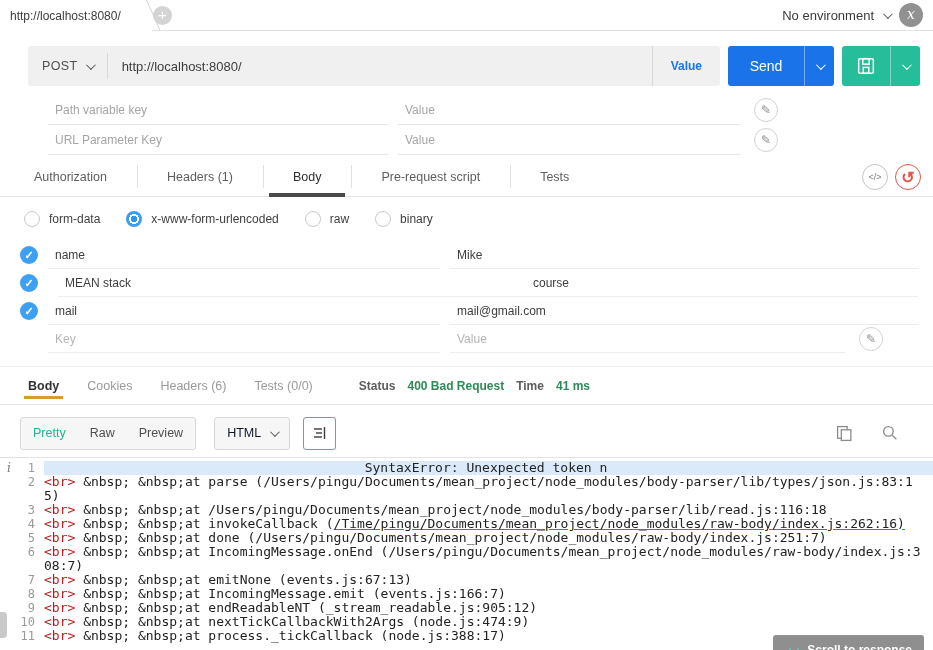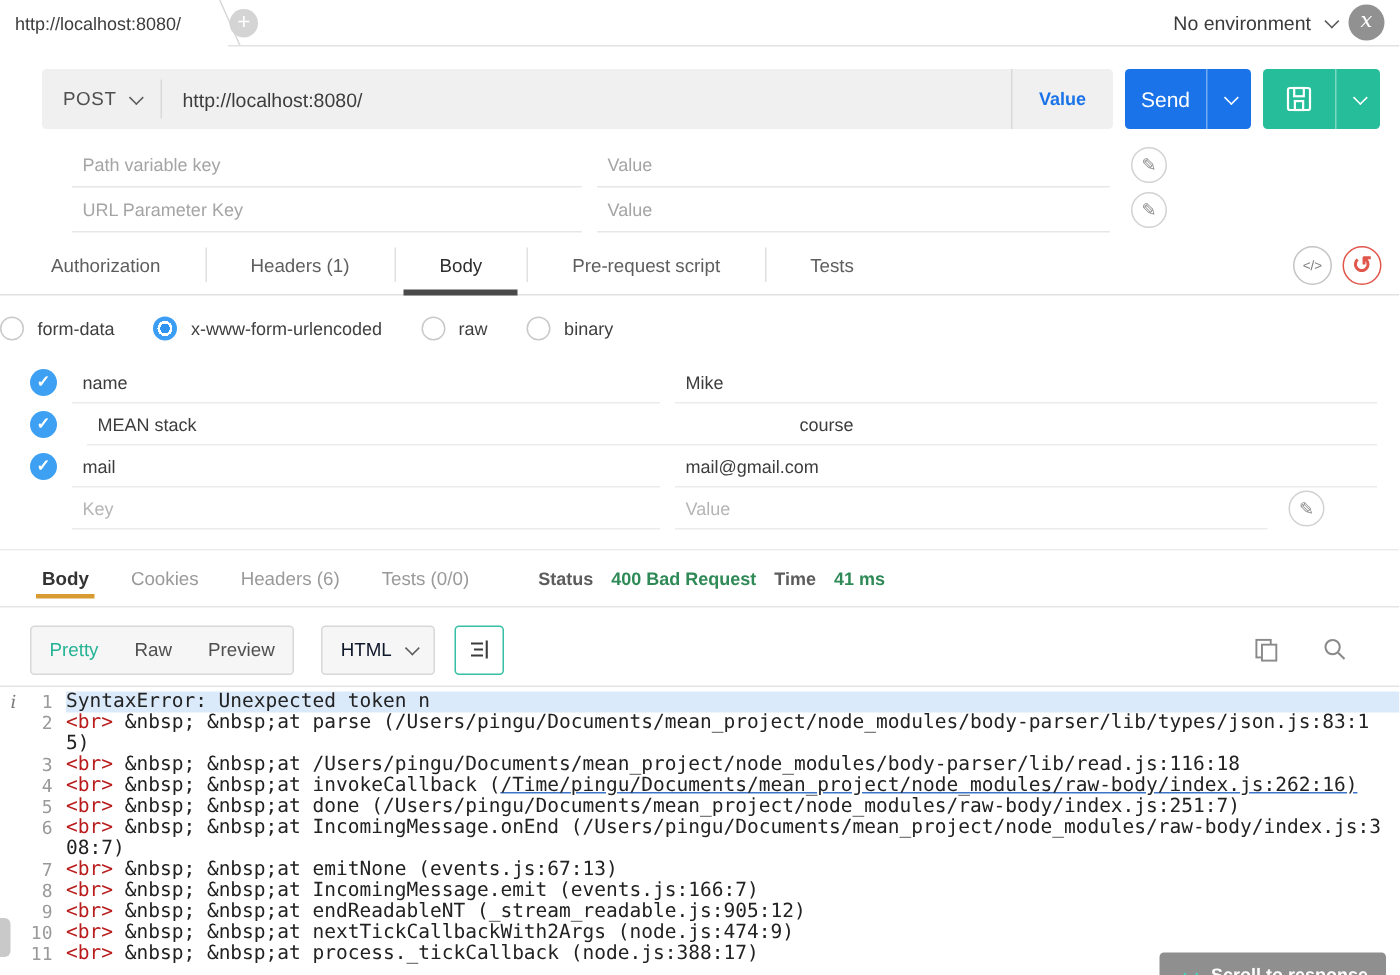--- a/index.html
+++ b/index.html
@@ -26,21 +26,21 @@
             font-family:"DejaVu Serif", serif; font-style:italic; font-size:14px; line-height:22px; text-align:center; }
 
   
   .url-row { margin:15px 13px 0 28px; display:flex; gap:8px; height:40px; }
   .url-box { flex:1; background:#f0f0f0; border-radius:3px; display:flex; align-items:center; overflow:hidden; }
   .method { display:flex; align-items:center; gap:8px; padding:0 14px; font-size:12.5px; color:#4f4f4f; letter-spacing:.4px; }
   .v-div { width:1px; align-self:stretch; margin:7px 0; background:#d9d9d9; }
   .url-text { flex:1; padding-left:14px; font-size:13px; color:#3d3d3d; }
   .params-btn { align-self:stretch; display:flex; align-items:center; padding:0 18px;
                 border-left:1px solid #d9d9d9; color:#1a73e8; font-weight:bold; font-size:12px; }
-  .send-btn { width:84px; background:#1a73e8; border-radius:3px; color:#fff; display:flex; }
+  .send-btn { width:106px; background:#1a73e8; border-radius:3px; color:#fff; display:flex; }
   .send-main { flex:1; text-align:center; line-height:40px; font-size:14px; }
   .btn-caret { width:30px; display:flex; align-items:center; justify-content:center; border-left:1px solid rgba(255,255,255,.4); }
   .btn-caret .chev { border-color:#fff; }
   .save-btn { width:78px; background:#26bd9a; border-radius:3px; color:#fff; display:flex; }
   .save-main { flex:1; display:flex; align-items:center; justify-content:center; }
 
   
   .kv-top { margin:9px 0 0 48px; }
   .kv-row { display:flex; align-items:center; height:30px; }
   .kv-cell { height:100%; display:flex; align-items:center; border-bottom:1px solid #e7e7e7;
@@ -56,21 +56,21 @@
   .rtab { position:relative; padding:0 30px; display:flex; align-items:center; font-size:12.5px; color:#5e5e5e; }
   .rtab + .rtab::before { content:""; position:absolute; left:0; top:8px; bottom:8px; width:1px; background:#e0e0e0; }
   .rtab.active { color:#2e2e2e; }
   .rtab.active::after { content:""; position:absolute; left:6px; right:6px; bottom:-1px; height:4px; background:#4a4a4a; }
   .req-tabs-icons { position:absolute; right:12px; top:7px; display:flex; gap:7px; }
   .circle-icon { width:26px; height:26px; border-radius:50%; border:1px solid #c4c4c4; color:#7a7a7a;
                  font-size:9px; display:flex; align-items:center; justify-content:center; background:#fff; }
   .circle-icon.reset { border-color:#e0564b; color:#e0564b; font-size:16px; font-weight:bold; }
 
   
-  .modes { height:44px; display:flex; align-items:center; gap:26px; }
+  .modes { height:44px; display:flex; align-items:center; gap:26px; padding-left:24px; }
   .mode { display:flex; align-items:center; gap:9px; font-size:12px; color:#3f3f3f; }
   .radio { width:16px; height:16px; border-radius:50%; border:1px solid #c9c9c9; background:#fff; }
   .mode.selected .radio { border:none;
      background:radial-gradient(circle, #2f93f0 0 3.2px, #fff 3.2px 5px, #3b9df3 5px); }
 
   
   .form-rows { margin-left:20px; }
   .form-row { display:flex; align-items:center; height:28px; }
   .checkcircle { width:18px; height:18px; border-radius:50%; background:#3da0f2; color:#fff;
                  font-size:11px; font-weight:bold; line-height:18px; text-align:center; margin-right:10px; flex:none; }
@@ -104,21 +104,21 @@
               background:#fff; display:flex; align-items:center; justify-content:center; }
   .toolbar-right { margin-left:auto; display:flex; align-items:center; gap:28px; padding-right:14px; }
 
   
   .code-viewer { margin-top:7px; border-top:1px solid #e3e3e3; padding-top:3px;
                  font-family:"DejaVu Sans Mono", monospace; font-size:13px; line-height:14px; }
   .code-row { display:flex; }
   .gutter { width:44px; flex:none; text-align:right; padding-right:9px; color:#9a9a9a; font-size:12px; position:relative; }
   .info-i { position:absolute; left:7px; top:0; font-family:"DejaVu Serif", serif; font-style:italic; color:#7a7a7a; font-size:12px; }
   .code-content { flex:1; padding-right:5px; word-break:break-all; white-space:pre-wrap; color:#222; }
-  .row-highlight .code-content { background:#dbeafa; }
+  .row-highlight .code-content { background:#dbeafa;text-align:center; }
   .seg-tag { color:#b91c1c; }
   .seg-plain { color:#222; }
   .seg-link { color:#222; text-decoration:underline; text-decoration-color:#3b74c8; }
 
   
   .scroll-btn { position:absolute; right:9px; bottom:-15px; height:30px; background:#8f8f8f; color:#fff;
                 border-radius:3px; display:flex; align-items:center; gap:6px; padding:0 12px; font-size:12px; font-weight:bold; }
   .scroll-arrows { color:#45d6ba; font-size:9px; letter-spacing:-1px; }
   .left-nub { position:absolute; left:0; bottom:12px; width:7px; height:26px; background:#c9c9c9; border-radius:0 4px 4px 0; }
 </style>

